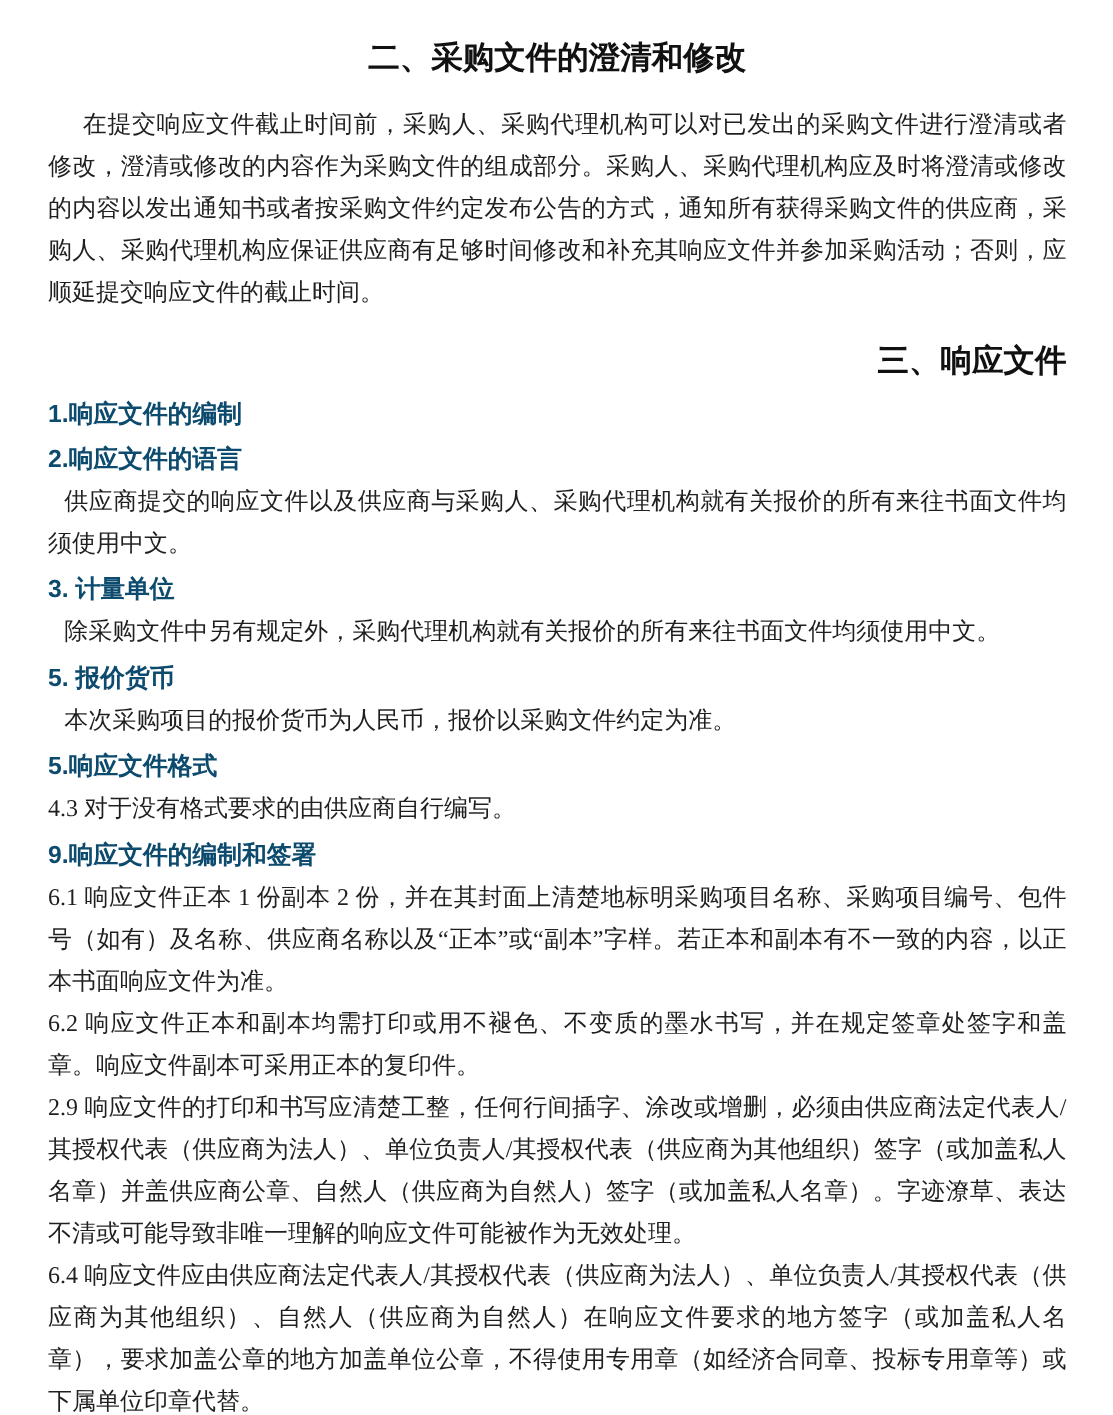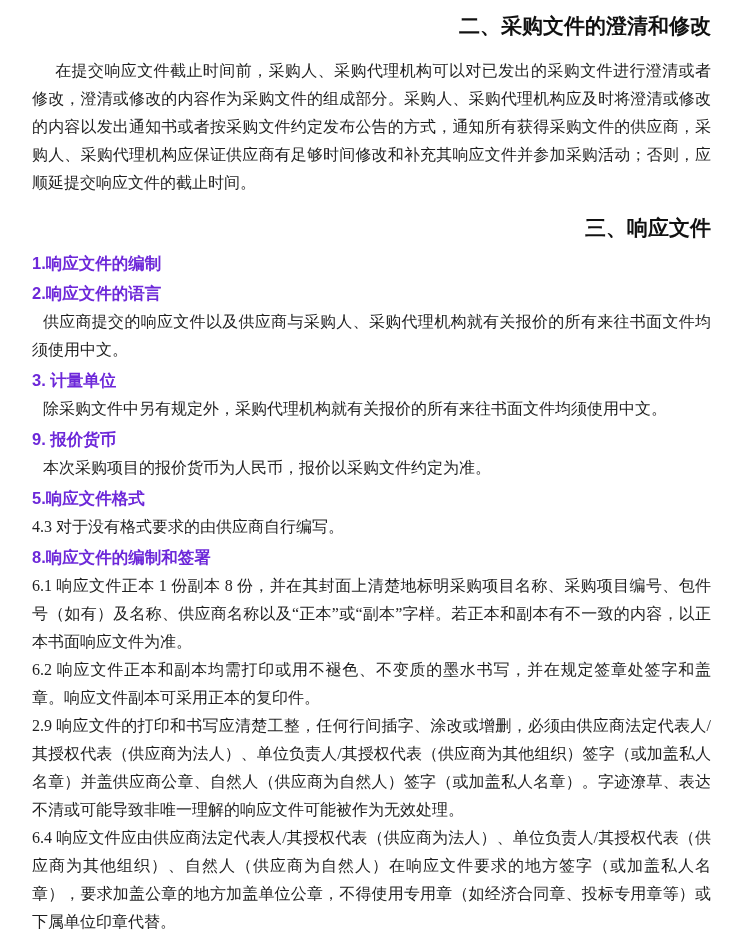--- a/index.html
+++ b/index.html
@@ -20,37 +20,37 @@
   }
   .section-title {
     font-family: "Liberation Sans", "DejaVu Sans", sans-serif;
     font-weight: bold;
     font-size: 21px;
     line-height: 30px;
     text-align: center;
     color: #111;
     margin: 0;
   }
-  .title-2 { margin: 5px 0 16px 0; text-align: right; }
+  .title-2 { margin: 18px 0 16px 0; }
   .title-3 { margin: 16px 0 6px 0; text-align: right; }
   .para {
     font-size: 16px;
     line-height: 28px;
     text-align: justify;
     text-justify: inter-character;
     margin: 0;
   }
   .indent-2 { text-indent: 1.45em; }
   .indent-1 { text-indent: 0.68em; }
   .clause-heading {
     font-family: "Liberation Sans", "DejaVu Sans", sans-serif;
     font-weight: bold;
     font-size: 16.5px;
     line-height: 28px;
-    color: #6d28d9;
+    color: #0c4a6e;
     margin: 2px 0 1px 0;
   }
 </style>
 </head>
 <body>
 
 <div class="page">
 
   <h1 class="section-title title-2">二、采购文件的澄清和修改</h1>
 
@@ -59,25 +59,25 @@
   <h1 class="section-title title-3">三、响应文件</h1>
 
   <h2 class="clause-heading">1.响应文件的编制</h2>
 
   <h2 class="clause-heading">2.响应文件的语言</h2>
   <p class="para indent-1">供应商提交的响应文件以及供应商与采购人、采购代理机构就有关报价的所有来往书面文件均须使用中文。</p>
 
   <h2 class="clause-heading">3. 计量单位</h2>
   <p class="para indent-1">除采购文件中另有规定外，采购代理机构就有关报价的所有来往书面文件均须使用中文。</p>
 
-  <h2 class="clause-heading">9. 报价货币</h2>
+  <h2 class="clause-heading">5. 报价货币</h2>
   <p class="para indent-1">本次采购项目的报价货币为人民币，报价以采购文件约定为准。</p>
 
   <h2 class="clause-heading">5.响应文件格式</h2>
   <p class="para">4.3 对于没有格式要求的由供应商自行编写。</p>
 
-  <h2 class="clause-heading">8.响应文件的编制和签署</h2>
-  <p class="para">6.1 响应文件正本 1 份副本 8 份，并在其封面上清楚地标明采购项目名称、采购项目编号、包件号（如有）及名称、供应商名称以及“正本”或“副本”字样。若正本和副本有不一致的内容，以正本书面响应文件为准。</p>
+  <h2 class="clause-heading">9.响应文件的编制和签署</h2>
+  <p class="para">6.1 响应文件正本 1 份副本 2 份，并在其封面上清楚地标明采购项目名称、采购项目编号、包件号（如有）及名称、供应商名称以及“正本”或“副本”字样。若正本和副本有不一致的内容，以正本书面响应文件为准。</p>
   <p class="para">6.2 响应文件正本和副本均需打印或用不褪色、不变质的墨水书写，并在规定签章处签字和盖章。响应文件副本可采用正本的复印件。</p>
   <p class="para">2.9 响应文件的打印和书写应清楚工整，任何行间插字、涂改或增删，必须由供应商法定代表人/其授权代表（供应商为法人）、单位负责人/其授权代表（供应商为其他组织）签字（或加盖私人名章）并盖供应商公章、自然人（供应商为自然人）签字（或加盖私人名章）。字迹潦草、表达不清或可能导致非唯一理解的响应文件可能被作为无效处理。</p>
   <p class="para">6.4 响应文件应由供应商法定代表人/其授权代表（供应商为法人）、单位负责人/其授权代表（供应商为其他组织）、自然人（供应商为自然人）在响应文件要求的地方签字（或加盖私人名章），要求加盖公章的地方加盖单位公章，不得使用专用章（如经济合同章、投标专用章等）或下属单位印章代替。</p>
 
 </div>
 
 </body></html>

